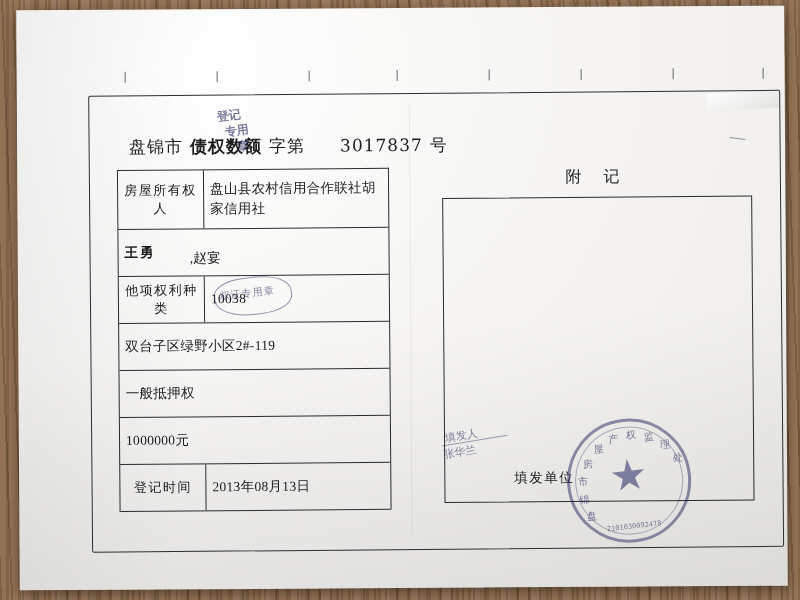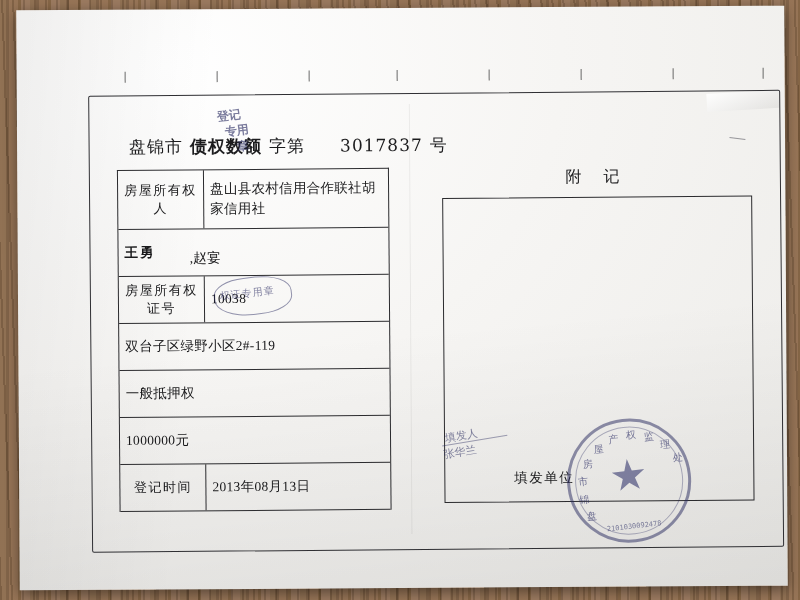--- a/index.html
+++ b/index.html
@@ -383,21 +383,21 @@
     </div>
 
     <div class="row">
       <div class="value owner-value">
         <span class="n1">王勇</span>
         <span class="sep">,赵宴</span>
       </div>
     </div>
 
     <div class="row">
-      <div class="label">房屋所有权证号</div>
+      <div class="label">他项权利种类</div>
       <div class="value">10038</div>
     </div>
 
     <div class="row">
       <div class="value">双台子区绿野小区2#-119</div>
     </div>
 
     <div class="row">
       <div class="value">一般抵押权</div>
     </div>

